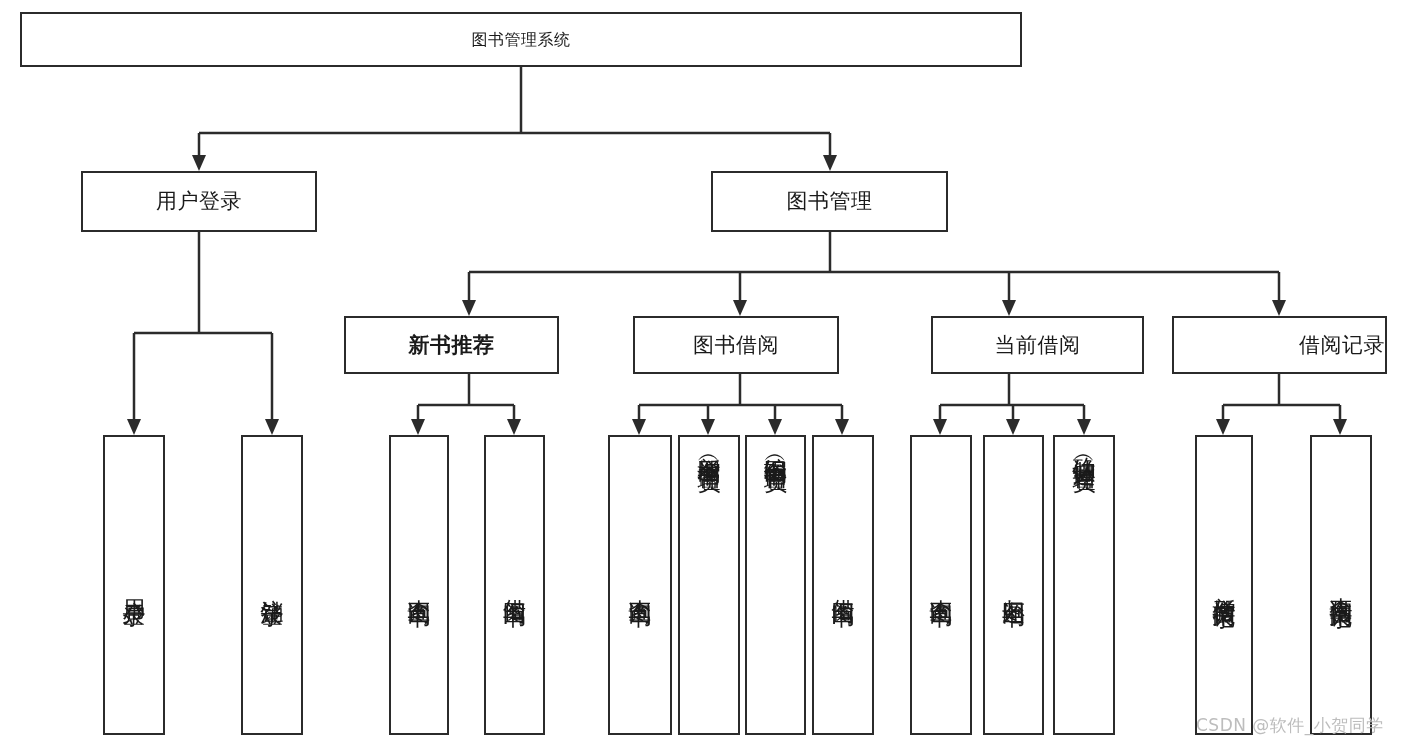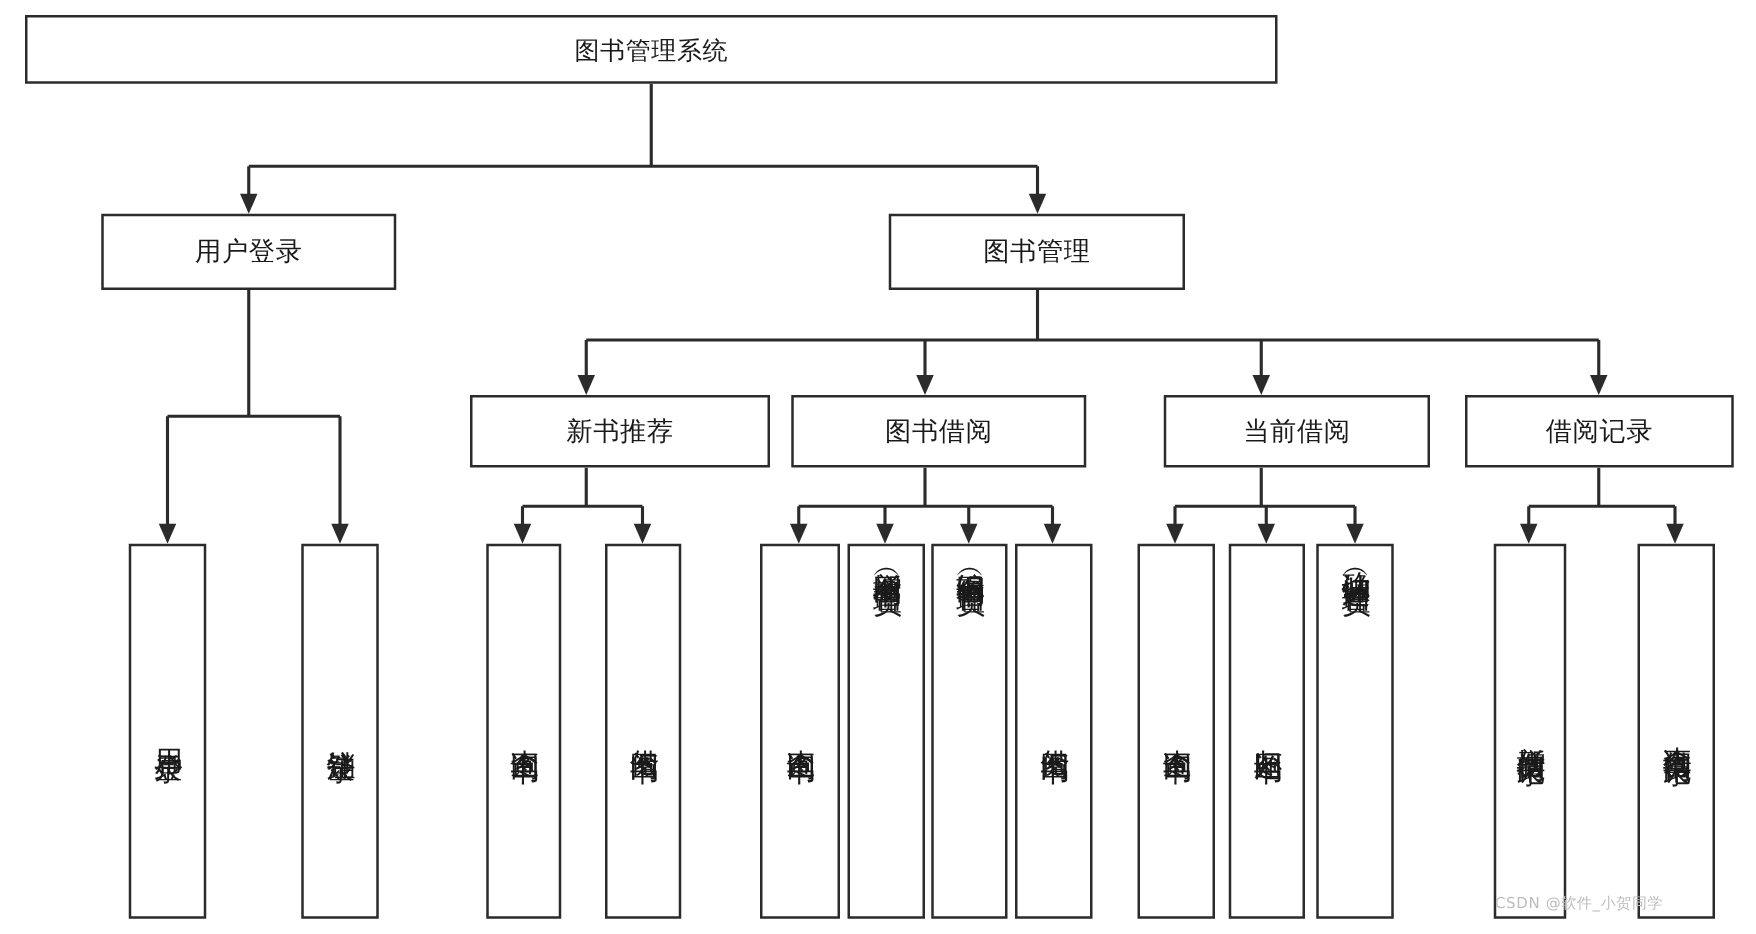--- a/index.html
+++ b/index.html
@@ -36,21 +36,22 @@
     justify-content: center;
     color: #1a1a1a;
     line-height: 1.0;
   }
   
   .node.horiz {
     font-size: 21px;
     letter-spacing: 0.5px;
   }
   .node.root {
-    font-size: 20px;
+    font-size: 16px;
+    font-family: Liberation Serif, serif;
   }
   
   .node.vert {
     align-items: flex-start;
     justify-content: center;
     padding-top: 2px;
     padding-bottom: 2px;
   }
   .node.vert .vtext {
     writing-mode: vertical-rl;
@@ -61,21 +62,21 @@
     white-space: nowrap;
     display: block;
   }
   
   .node.vert.center-text {
     align-items: center;
   }
   .watermark {
     position: absolute;
     color: #bdbdbd;
-    font-size: 12px;
+    font-size: 17px;
     letter-spacing: 0.5px;
     white-space: nowrap;
     user-select: none;
   }
 </style>
 </head>
 <body>
 
 <div id="canvas" style="background: rgb(255, 255, 255);">
 
@@ -137,30 +138,30 @@
   <div id="nodes-layer">
       <div class="node horiz root" style="left: 20px; top: 12px; width: 1002px; height: 55px; border-color: rgb(43, 43, 43); background: rgb(255, 255, 255);">
         <span>图书管理系统</span>
       </div>
       <div class="node horiz" style="left: 81px; top: 171px; width: 236px; height: 61px; border-color: rgb(43, 43, 43); background: rgb(255, 255, 255);">
         <span>用户登录</span>
       </div>
       <div class="node horiz" style="left: 711px; top: 171px; width: 237px; height: 61px; border-color: rgb(43, 43, 43); background: rgb(255, 255, 255); text-align: center;">
         <span>图书管理</span>
       </div>
-      <div class="node horiz" style="left: 376px; top: 316px; width: 240px; height: 58px; border-color: rgb(43, 43, 43); background: rgb(255, 255, 255);">
+      <div class="node horiz" style="left: 344px; top: 316px; width: 215px; height: 58px; border-color: rgb(43, 43, 43); background: rgb(255, 255, 255); font-weight: bold;">
         <span>新书推荐</span>
       </div>
-      <div class="node horiz" style="left: 633px; top: 316px; width: 236px; height: 58px; border-color: rgb(43, 43, 43); background: rgb(255, 255, 255);">
+      <div class="node horiz" style="left: 633px; top: 316px; width: 206px; height: 58px; border-color: rgb(43, 43, 43); background: rgb(255, 255, 255);">
         <span>图书借阅</span>
       </div>
       <div class="node horiz" style="left: 903px; top: 316px; width: 213px; height: 58px; border-color: rgb(43, 43, 43); background: rgb(255, 255, 255); margin-left: 28px;">
         <span>当前借阅</span>
       </div>
-      <div class="node horiz" style="left: 1172px; top: 316px; width: 215px; height: 58px; border-color: rgb(43, 43, 43); background: rgb(255, 255, 255);">
+      <div class="node horiz" style="left: 1172px; top: 316px; width: 215px; height: 58px; border-color: rgb(43, 43, 43); background: rgb(255, 255, 255); justify-content: flex-end;">
         <span>借阅记录</span>
       </div>
       <div class="node vert center-text" style="left: 103px; top: 435px; width: 62px; height: 300px; border-color: rgb(43, 43, 43); background: rgb(255, 255, 255);">
         <span class="vtext">用户登录</span>
       </div>
       <div class="node vert center-text" style="left: 241px; top: 435px; width: 62px; height: 300px; border-color: rgb(43, 43, 43); background: rgb(255, 255, 255);">
         <span class="vtext">注销登录</span>
       </div>
       <div class="node vert center-text" style="left: 389px; top: 435px; width: 60px; height: 300px; border-color: rgb(43, 43, 43); background: rgb(255, 255, 255);">
         <span class="vtext">查询图书</span>

